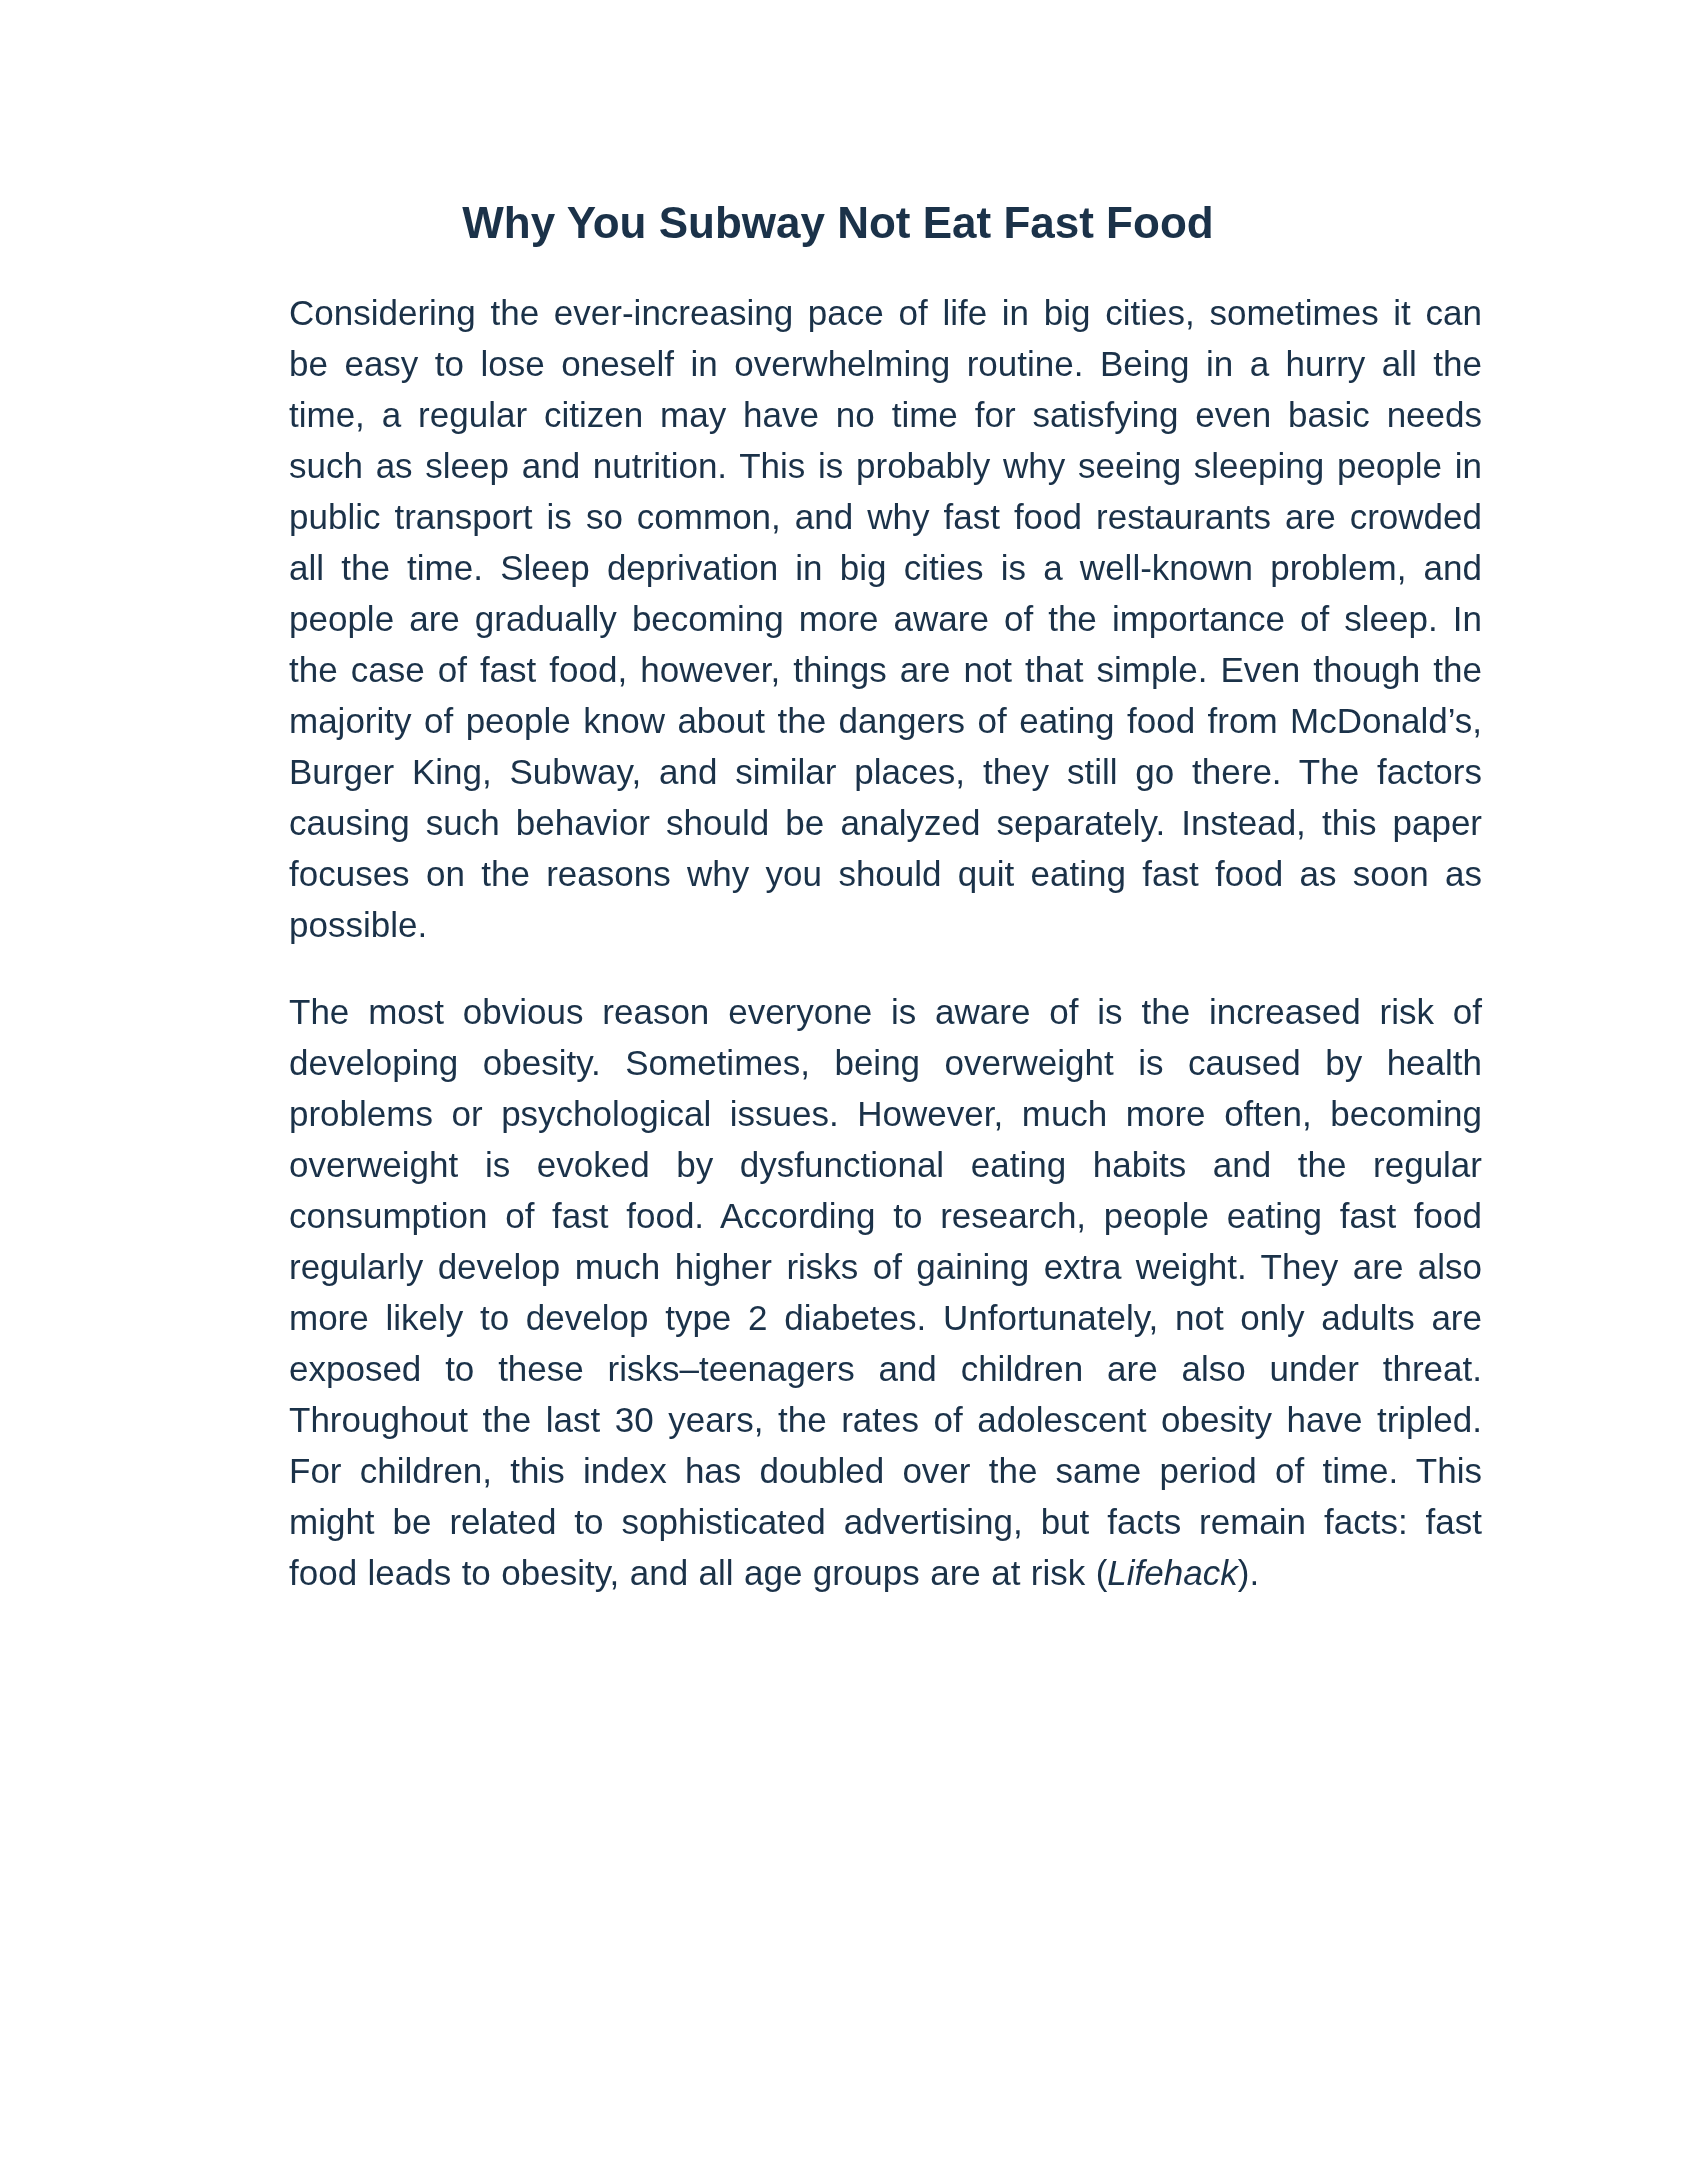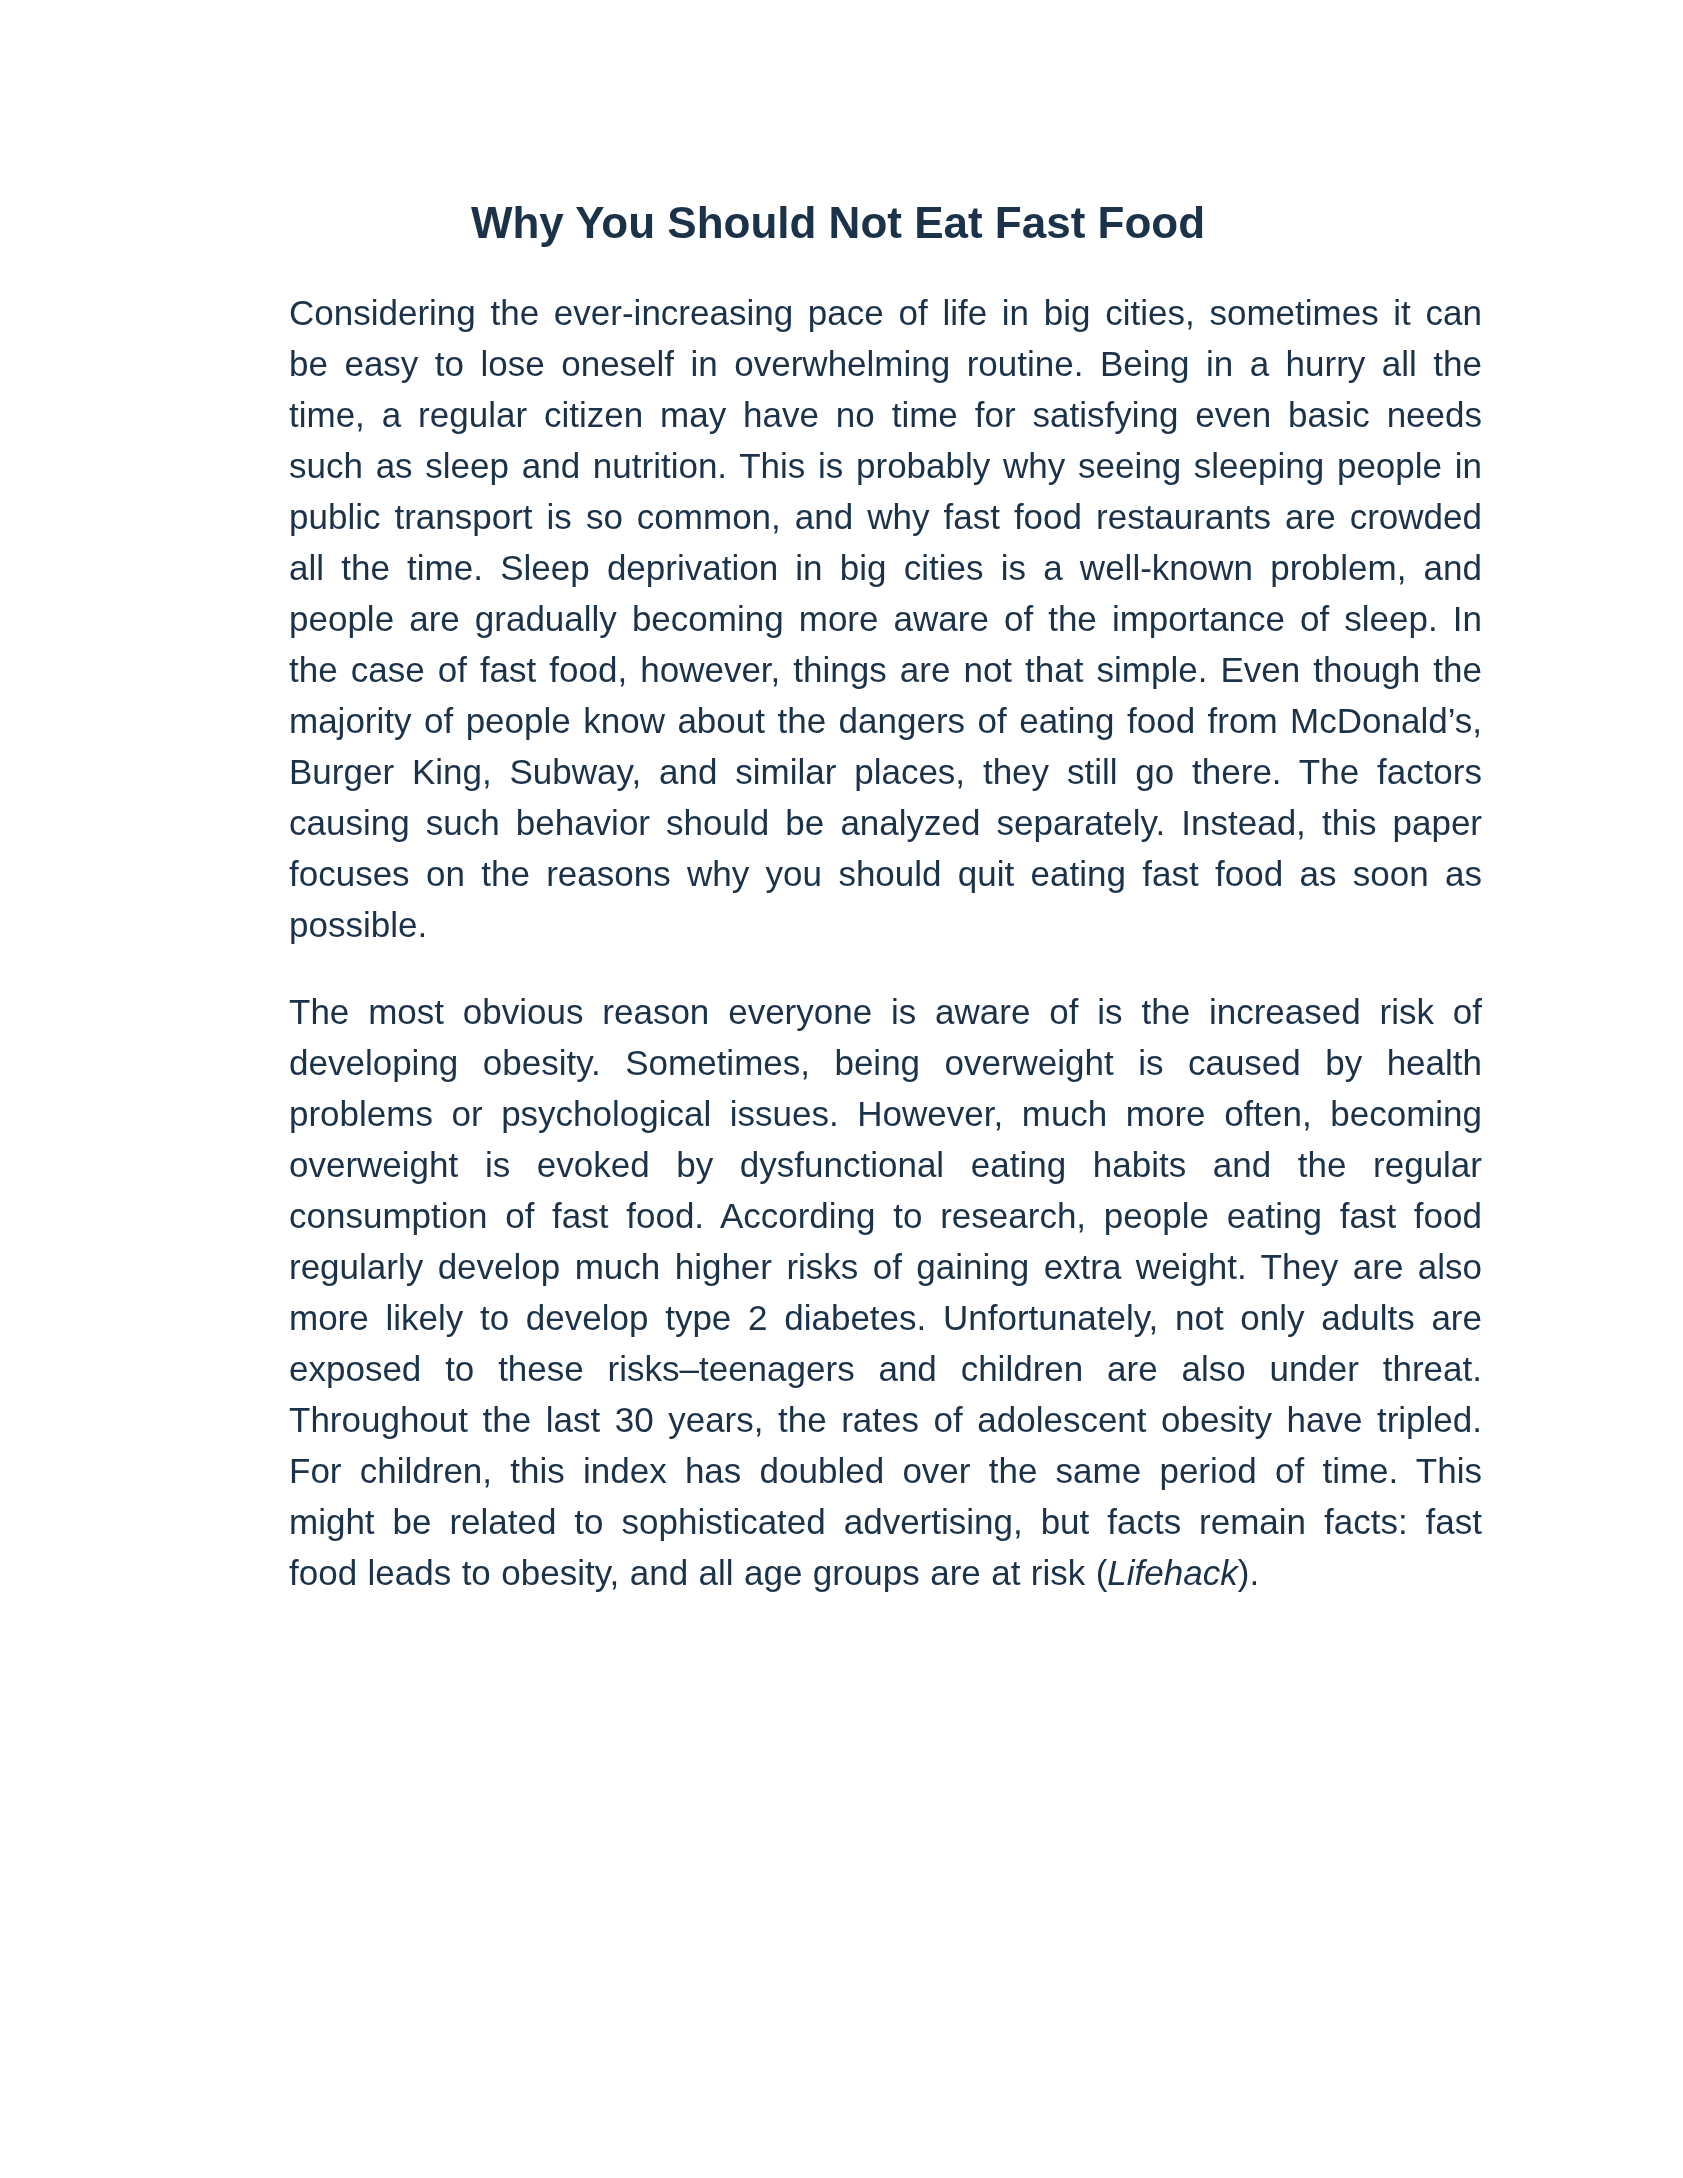--- a/index.html
+++ b/index.html
@@ -43,20 +43,20 @@
   }
   .cite {
     font-style: italic;
   }
 </style>
 </head>
 <body>
 
 <div class="page">
   <div class="content">
-    <h1 class="essay-title">Why You Should Not Eat Fast Food</h1>
+    <h1 class="essay-title">Why You Subway Not Eat Fast Food</h1>
 
     <p class="para">Considering the ever-increasing pace of life in big cities, sometimes it can be easy to lose oneself in overwhelming routine. Being in a hurry all the time, a regular citizen may have no time for satisfying even basic needs such as sleep and nutrition. This is probably why seeing sleeping people in public transport is so common, and why fast food restaurants are crowded all the time. Sleep deprivation in big cities is a well-known problem, and people are gradually becoming more aware of the importance of sleep. In the case of fast food, however, things are not that simple. Even though the majority of people know about the dangers of eating food from McDonald’s, Burger King, Subway, and similar places, they still go there. The factors causing such behavior should be analyzed separately. Instead, this paper focuses on the reasons why you should quit eating fast food as soon as possible.</p>
 
     <p class="para"><span>The most obvious reason everyone is aware of is the increased risk of developing obesity. Sometimes, being overweight is caused by health problems or psychological issues. However, much more often, becoming overweight is evoked by dysfunctional eating habits and the regular consumption of fast food. According to research, people eating fast food regularly develop much higher risks of gaining extra weight. They are also more likely to develop type 2 diabetes. Unfortunately, not only adults are exposed to these risks–teenagers and children are also under threat. Throughout the last 30 years, the rates of adolescent obesity have tripled. For children, this index has doubled over the same period of time. This might be related to sophisticated advertising, but facts remain facts: fast food leads to obesity, and all age groups are at risk (</span><em class="cite">Lifehack</em><span>).</span></p>
   </div>
 </div>
 
 
 </body></html>

